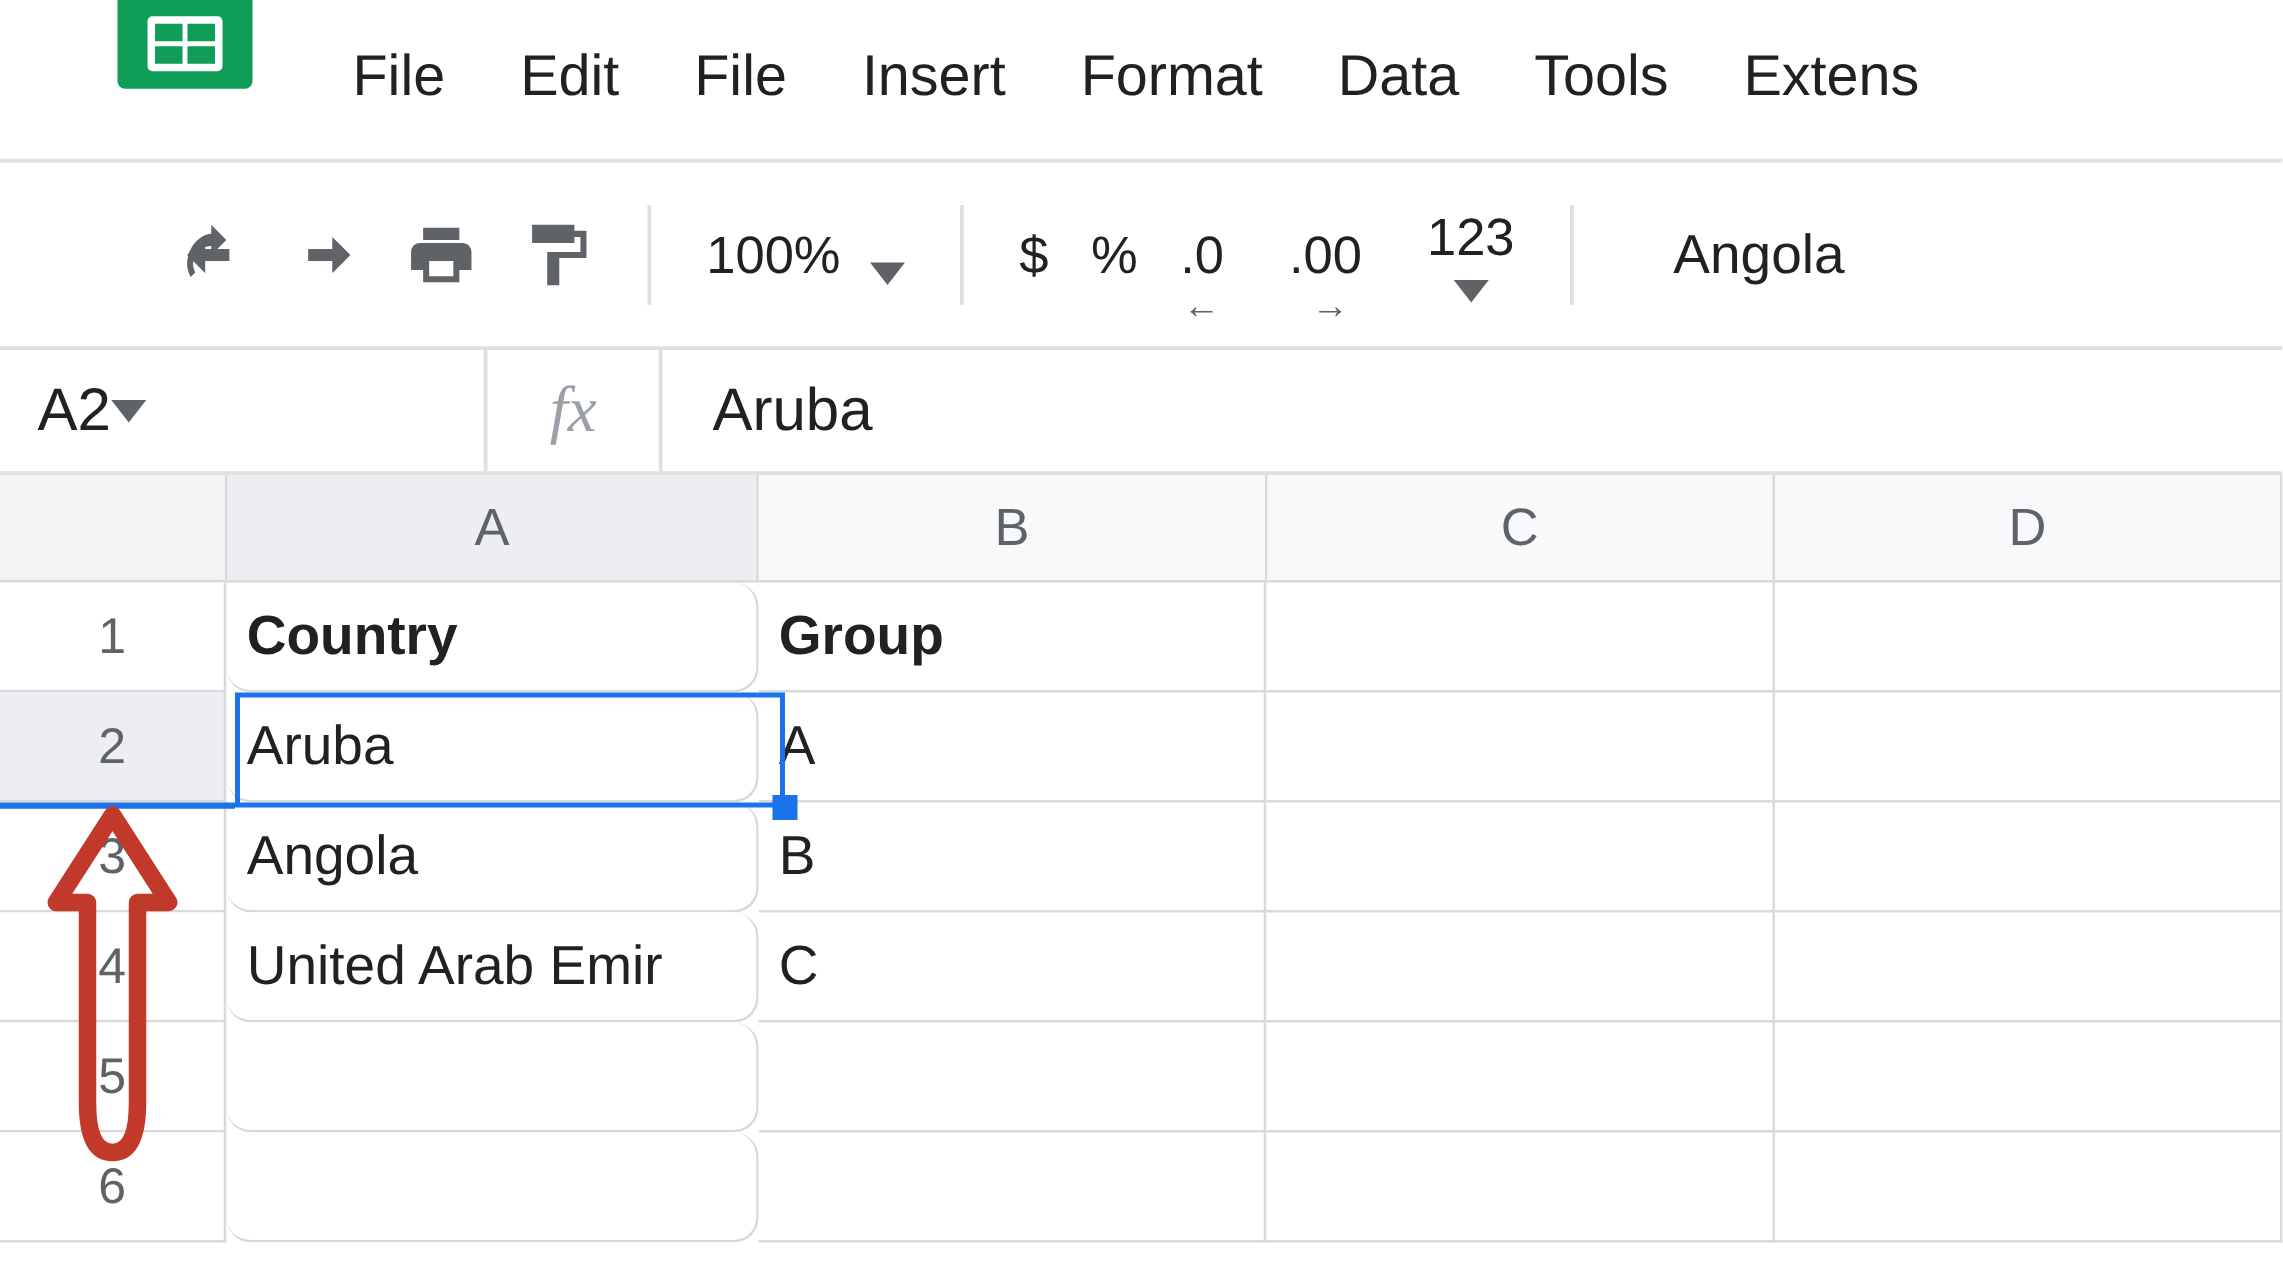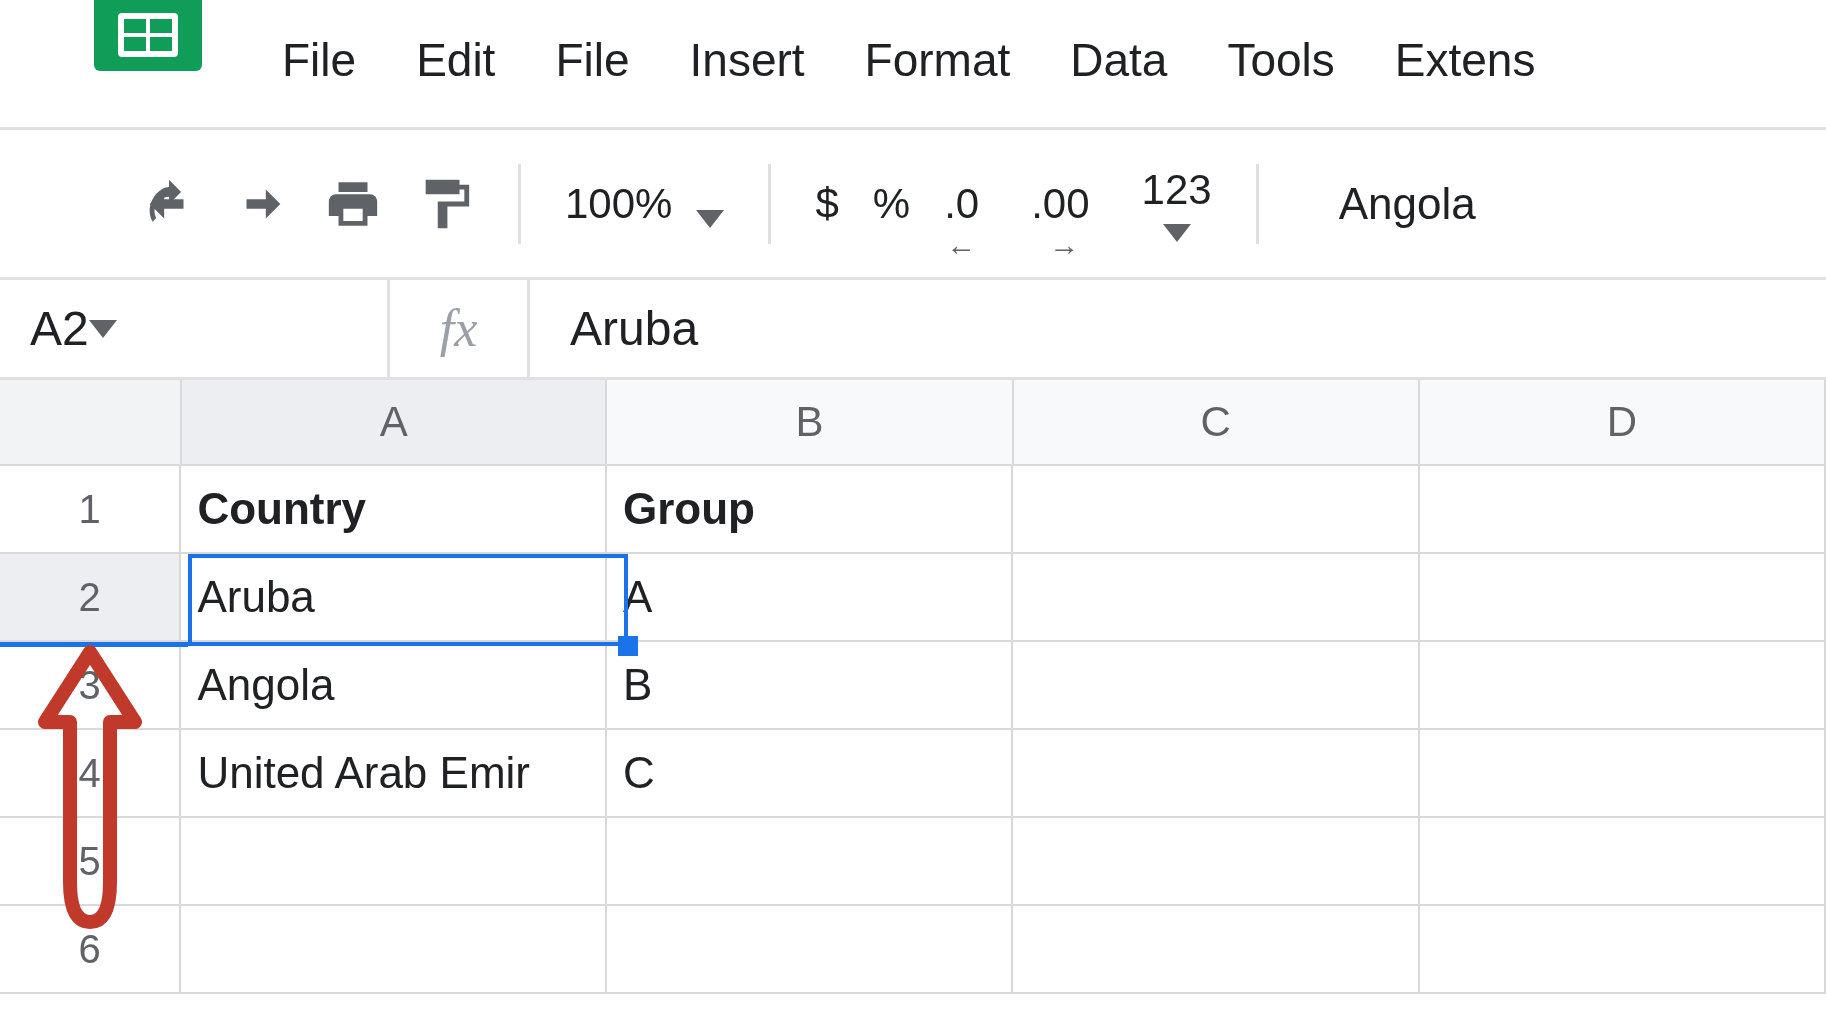--- a/index.html
+++ b/index.html
@@ -71,21 +71,21 @@
   .ch{border-right:2px solid var(--grid);border-bottom:2px solid var(--grid);display:flex;align-items:center;justify-content:center;font-size:42px;color:var(--muted);background:#f8f9fa;}
   .chA{width:440px;background:#eceef1;}
   .chB{width:420px;}
   .chC{width:420px;}
   .chD{width:420px;}
 
   .row{display:flex;height:88px;}
   .rh{width:188px;border-right:2px solid var(--grid);border-bottom:2px solid var(--grid);display:flex;align-items:center;justify-content:center;font-size:40px;color:var(--muted);background:#fff;}
   .rh.sel{background:#eceef1;}
   .cell{border-right:2px solid var(--grid);border-bottom:2px solid var(--grid);padding:0 16px;display:flex;align-items:center;font-size:44px;overflow:hidden;white-space:nowrap;}
-  .cA{width:440px;}
+  .cA{width:440px;border-radius:20px;}
   .cB{width:420px;}
   .cC{width:420px;}
   .cD{width:420px;}
   .bold{font-weight:700;}
 
   
   .sel-outline{
     position:absolute;
     border:4px solid var(--select);
     pointer-events:none;

